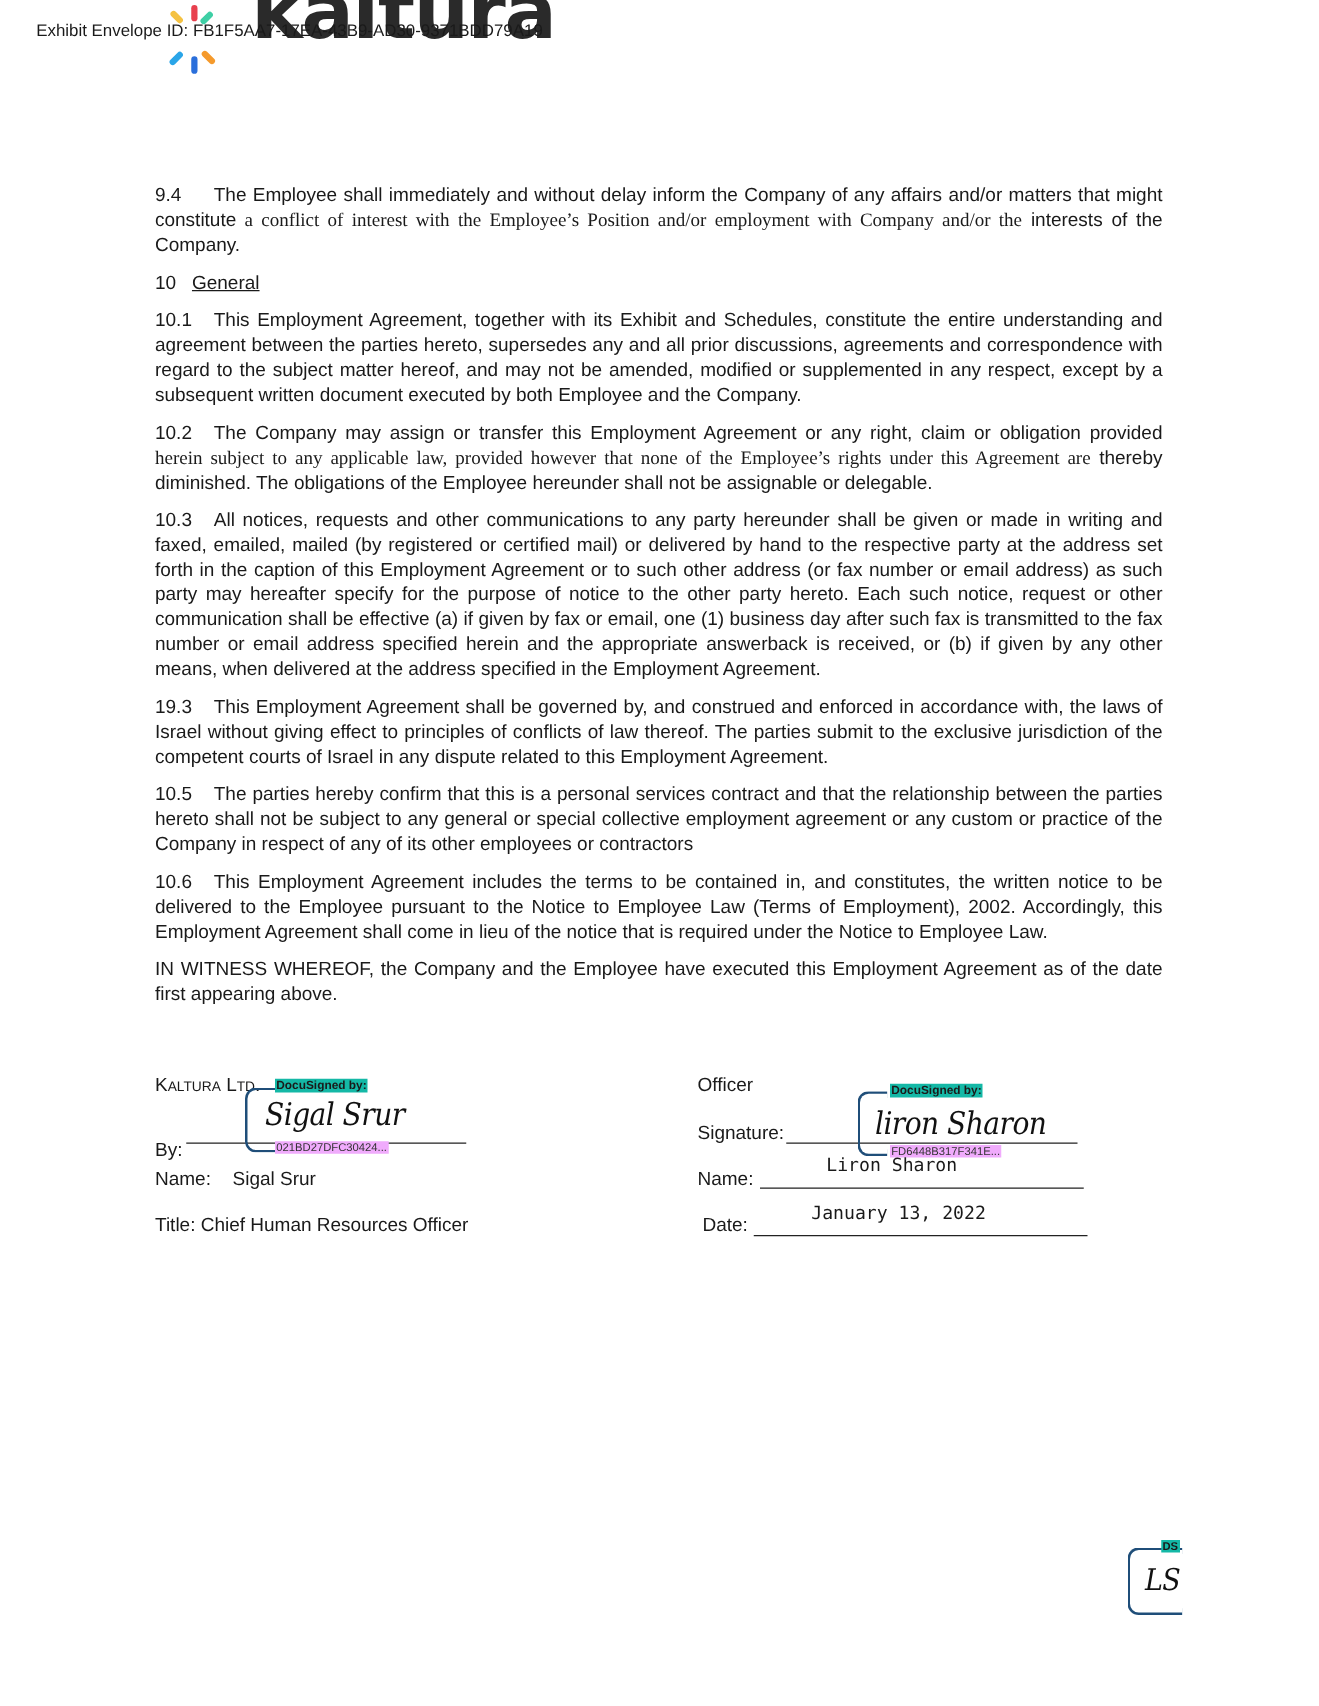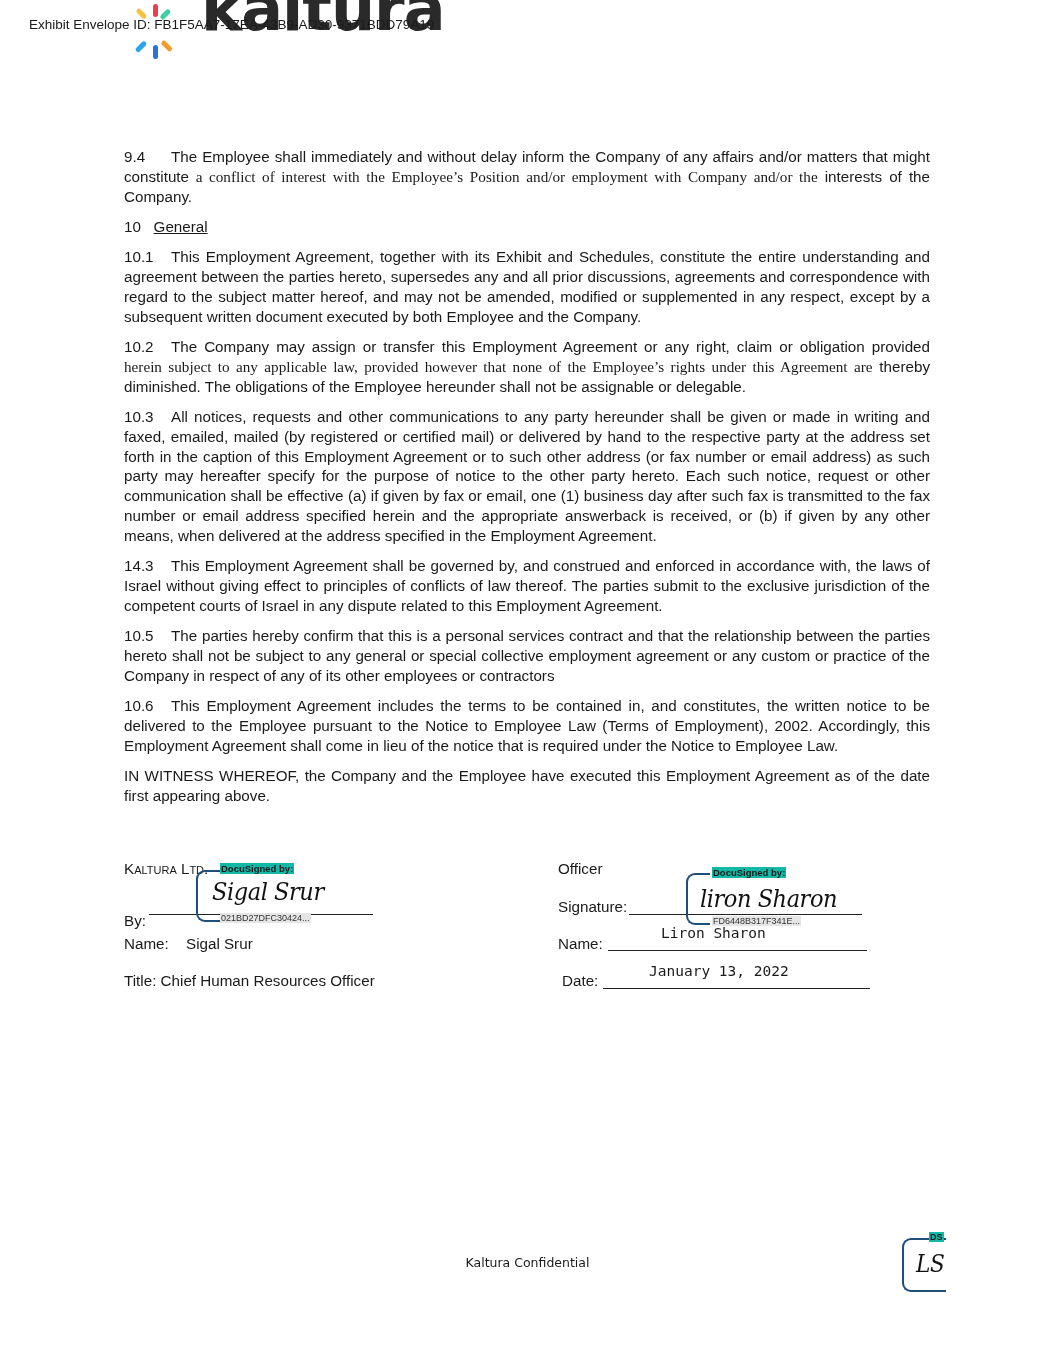--- a/index.html
+++ b/index.html
@@ -20,21 +20,21 @@
 
     .sig-left { position: absolute; left: 124px; top: 860px; width: 300px; font-size: 15.2px; }
     .sig-right { position: absolute; left: 558px; top: 860px; width: 320px; font-size: 15.2px; }
     .row { position: absolute; left: 0; white-space: nowrap; }
     .line { position: absolute; border-bottom: 1.3px solid #222; height: 0; }
     .mono { font-family: "DejaVu Sans Mono", monospace; font-size: 14.5px; }
 
     .ds-block { position: absolute; }
     .ds-bracket { position: absolute; border: 2px solid #1f4e79; border-right: none; border-radius: 9px 0 0 9px; }
     .ds-label { position: absolute; font-size: 9.5px; font-weight: bold; white-space: nowrap; background: #14b8a6; padding: 0 1px; }
-    .ds-id { position: absolute; font-size: 9px; white-space: nowrap; color: #333; background: #e5e5e5; padding: 0 1px; }
+    .ds-id { position: absolute; font-size: 9px; white-space: nowrap; color: #333; background: #f0abfc; padding: 0 1px; }
     .handwriting { position: absolute; font-family: "DejaVu Serif", serif; font-style: italic; font-size: 25px; letter-spacing: -0.5px; white-space: nowrap; color: #111; transform: scaleX(0.9); transform-origin: left; }
 
     .footer { position: absolute; left: 0; width: 1055px; top: 1255px; text-align: center; font-size: 12.5px; line-height: 16px; font-family: "DejaVu Sans", sans-serif; }
     .footer div { position: relative; left: 0; }
     .initials { position: absolute; left: 902px; top: 1232px; width: 46px; height: 58px; }
   </style>
 </head>
 <body>
 
 <div class="envelope">Exhibit Envelope ID: FB1F5AA7-17EA-43B9-AD30-9371BDD79A19</div>
@@ -61,21 +61,21 @@
   <p class="para">
     <span class="num w2">10.1</span><span>This Employment Agreement, together with its Exhibit and Schedules, constitute the entire understanding and agreement between the parties hereto, supersedes any and all prior discussions, agreements and correspondence with regard to the subject matter hereof, and may not be amended, modified or supplemented in any respect, except by a subsequent written document executed by both Employee and the Company.</span>
   </p>
   <p class="para">
     <span class="num w2">10.2</span><span>The Company may assign or transfer this Employment Agreement or any right, claim or obligation provided</span><span class="serif"> herein subject to any applicable law, provided however that none of the Employee’s rights under this Agreement are</span><span> thereby diminished. The obligations of the Employee hereunder shall not be assignable or delegable.</span>
   </p>
   <p class="para">
     <span class="num w2">10.3</span><span>All notices, requests and other communications to any party hereunder shall be given or made in writing and faxed, emailed, mailed (by registered or certified mail) or delivered by hand to the respective party at the address set forth in the caption of this Employment Agreement or to such other address (or fax number or email address) as such party may hereafter specify for the purpose of notice to the other party hereto.  Each such notice, request or other communication shall be effective (a) if given by fax or email, one (1) business day after such fax is transmitted to the fax number or email address specified herein and the appropriate answerback is received, or (b) if given by any other means, when delivered at the address specified in the Employment Agreement.</span>
   </p>
   <p class="para">
-    <span class="num w2">14.3</span><span>This Employment Agreement shall be governed by, and construed and enforced in accordance with, the laws of Israel without giving effect to principles of conflicts of law thereof. The parties submit to the exclusive jurisdiction of the competent courts of Israel in any dispute related to this Employment Agreement.</span>
+    <span class="num w2">19.3</span><span>This Employment Agreement shall be governed by, and construed and enforced in accordance with, the laws of Israel without giving effect to principles of conflicts of law thereof. The parties submit to the exclusive jurisdiction of the competent courts of Israel in any dispute related to this Employment Agreement.</span>
   </p>
   <p class="para">
     <span class="num w2">10.5</span><span>The parties hereby confirm that this is a personal services contract and that the relationship between the parties hereto shall not be subject to any general or special collective employment agreement or any custom or practice of the Company in respect of any of its other employees or contractors</span>
   </p>
   <p class="para">
     <span class="num w2">10.6</span><span>This Employment Agreement includes the terms to be contained in, and constitutes, the written notice to be delivered to the Employee pursuant to the Notice to Employee Law (Terms of Employment), 2002. Accordingly, this Employment Agreement shall come in lieu of the notice that is required under the Notice to Employee Law.</span>
   </p>
   <p class="para">IN WITNESS WHEREOF, the Company and the Employee have executed this Employment Agreement as of the date first appearing above.</p>
 </div>
 
@@ -109,20 +109,19 @@
   </div>
   <div class="row" style="top:75px;">Name:</div>
   <div class="line" style="left:50px; top:90px; width:259px;"></div>
   <div class="row mono" style="top:65px; left:103px;">Liron Sharon</div>
   <div class="row" style="top:112px; left:4px;">Date:</div>
   <div class="line" style="left:45px; top:128px; width:267px;"></div>
   <div class="row mono" style="top:103px; left:91px;text-align:center;">January 13, 2022</div>
 </div>
 
 <div class="footer">
-  <div>Kaltura Confidential</div>
 </div>
 
 <div class="initials">
   <div class="ds-bracket" style="left:0; top:6px; width:42px; height:50px; border-bottom-width:2px;"></div>
   <div class="ds-label" style="left:27px; top:0px; font-size:9px;">DS</div>
   <div class="handwriting" style="left:14px; top:18px; font-size:24px; font-style:italic;">LS</div>
 </div>
 
 </body></html>

